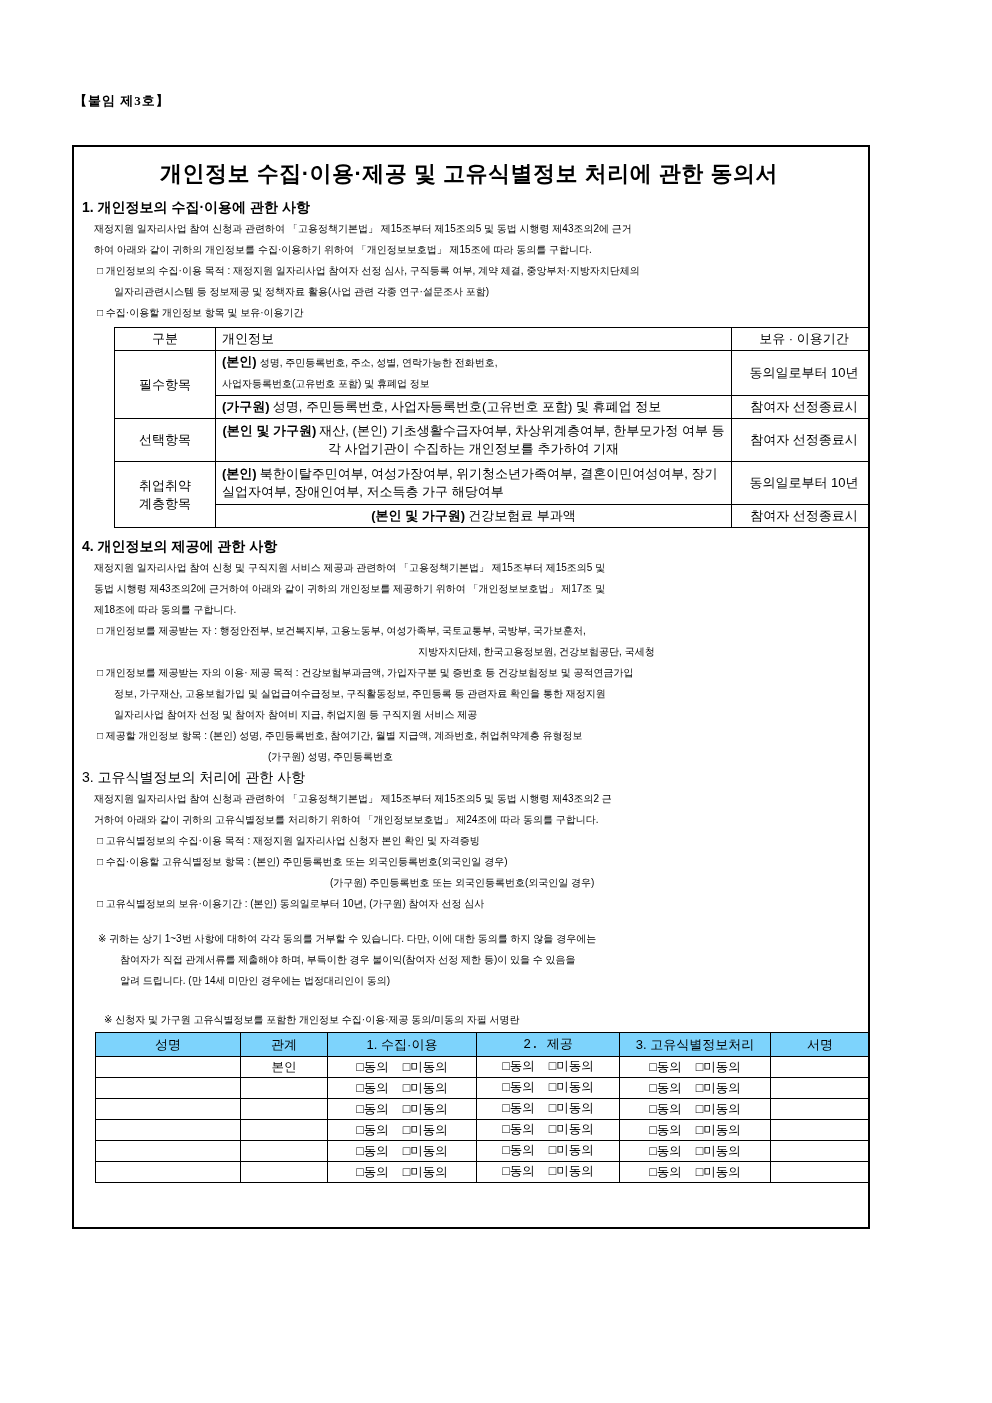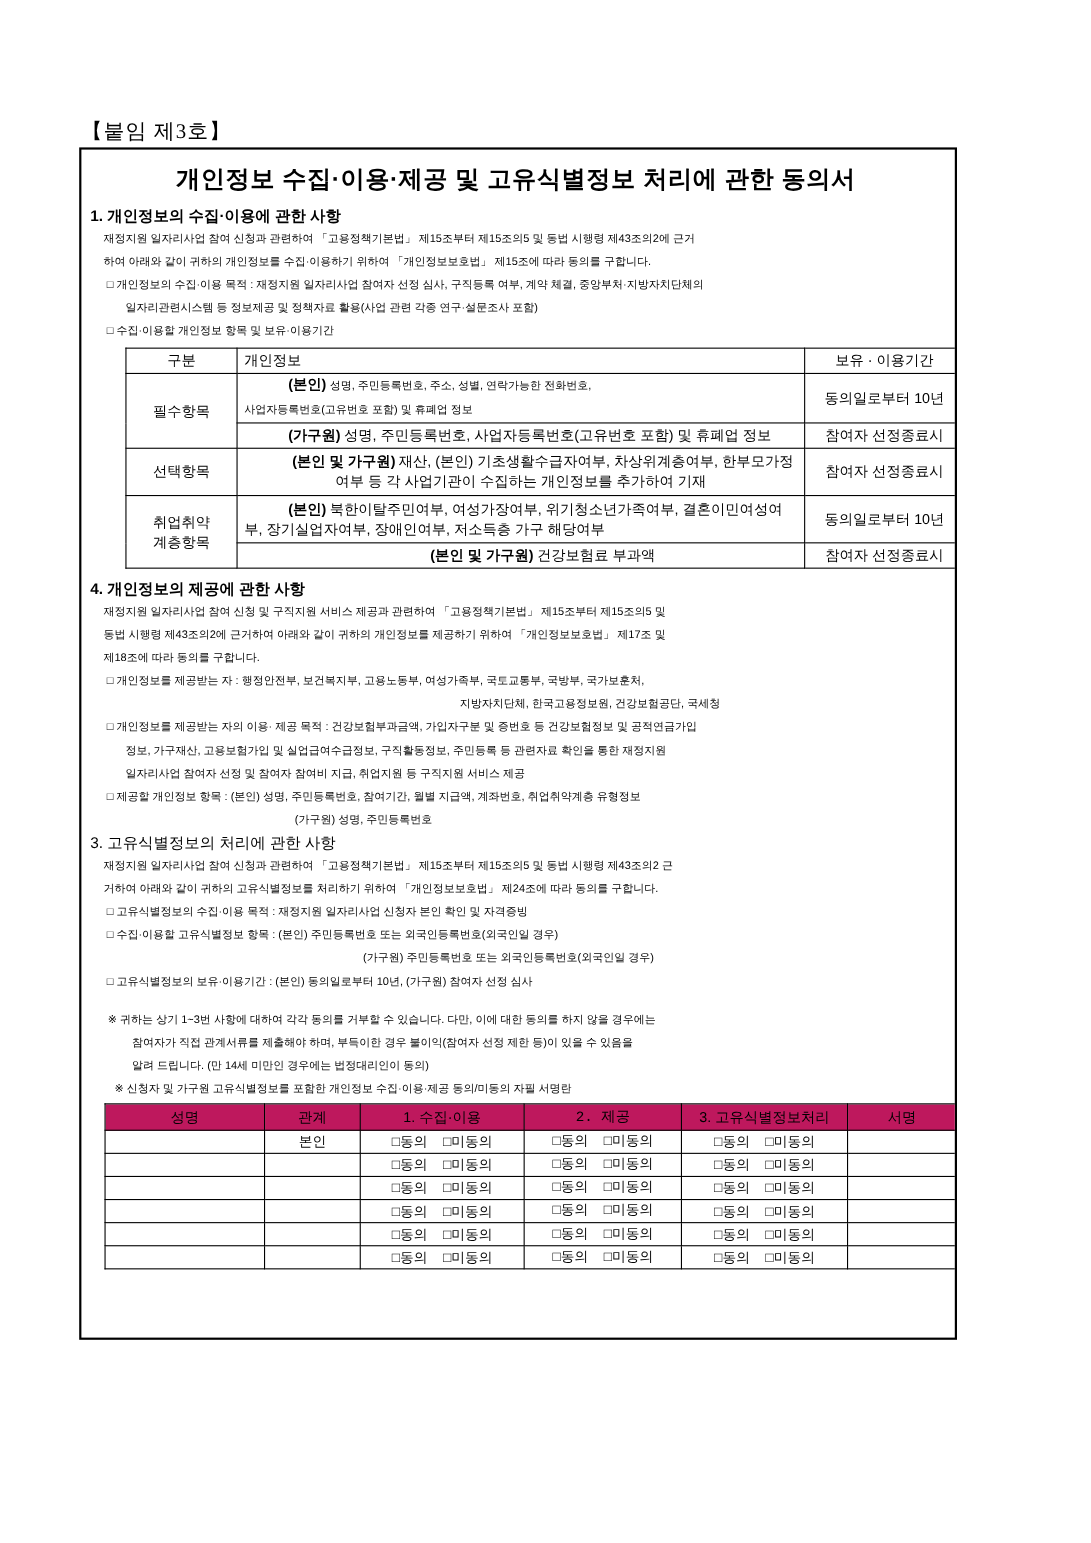--- a/index.html
+++ b/index.html
@@ -1,48 +1,48 @@
 <!DOCTYPE html>
 <html><head>
 <meta charset="utf-8">
 <style>
   html,body{margin:0;padding:0;background:#fff;}
   .page{position:relative;width:992px;height:1403px;background:#fff;color:#000;
         font-family:"Liberation Sans","DejaVu Sans",sans-serif;overflow:hidden;}
-  .attach{position:absolute;left:74px;top:106px;font-size:19px;font-weight:400;
+  .attach{position:absolute;left:74px;top:92px;font-size:13px;font-weight:700;
           font-family:"Liberation Serif","DejaVu Serif",serif;letter-spacing:1px;}
-  .box{position:absolute;left:72px;top:134px;width:798px;height:1084px;border:2px solid #000;
+  .box{position:absolute;left:72px;top:145px;width:798px;height:1084px;border:2px solid #000;
        box-sizing:border-box;padding:10px 12px 0 8px;overflow:hidden;}
   .title{text-align:center;font-size:22px;font-weight:800;letter-spacing:0.5px;margin:2px 0 8px 0;}
   .line{font-size:10px;line-height:21px;white-space:pre-line;}
   .sec-h{font-size:14px;font-weight:700;line-height:21px;}
   .sec-h.plain{font-weight:400;}
   .ind-intro{padding-left:12px;}
   .bullet{padding-left:32px;text-indent:-17px;}
   .cont-deep1{padding-left:336px;}
   .cont-deep2{padding-left:186px;}
   .cont-deep3{padding-left:248px;}
   .tight{letter-spacing:-0.4px;}
   .note{padding-left:38px;text-indent:-22px;margin-top:14px;}
   .note-cont{padding-left:38px;}
-  .sig-note{padding-left:22px;}
+  .sig-note{padding-left:22px;margin-top:18px;}
   table{border-collapse:collapse;table-layout:fixed;}
   td,th{border:1px solid #000;font-weight:400;}
   .t1{width:723px;margin:4px 0 8px 32px;font-size:13px;line-height:18px;}
   .t1 td{padding:1px 6px;vertical-align:middle;}
   .t1 .c-group{width:88px;text-align:center;white-space:pre-line;}
   .t1 .c-info{width:503px;text-align:left;}
   .t1 .c-period{width:132px;text-align:center;}
   .t1 .h-row td{height:20px;}
   .t1 .h2{height:40px;}
   .t1 .h1{height:20px;}
   .t1 .center{text-align:center;}
-  .t1 b{margin-right:3px;margin-left:40px;}
+  .t1 b{margin-right:3px;}
   .t2{width:744px;margin:2px 0 0 13px;font-size:13px;line-height:16px;}
-  .t2 th{background:#be185d;height:21px;padding:1px 2px;text-align:center;font-weight:400;}
+  .t2 th{background:#7dd3fc;height:21px;padding:1px 2px;text-align:center;font-weight:400;}
   .t2 td{height:20px;padding:0 2px;text-align:center;font-size:12.5px;}
   .t2 .c-name{width:140px;}
   .t2 .c-rel{width:82px;}
   .t2 .c-chk1{width:144px;}
   .t2 .c-chk2{width:138px;font-family:Liberation Mono, monospace;}
   .t2 .c-chk3{width:146px;}
   .t2 .c-sign{width:94px;}
   .t2 .gap{display:inline-block;width:14px;}
 </style>
 </head>

